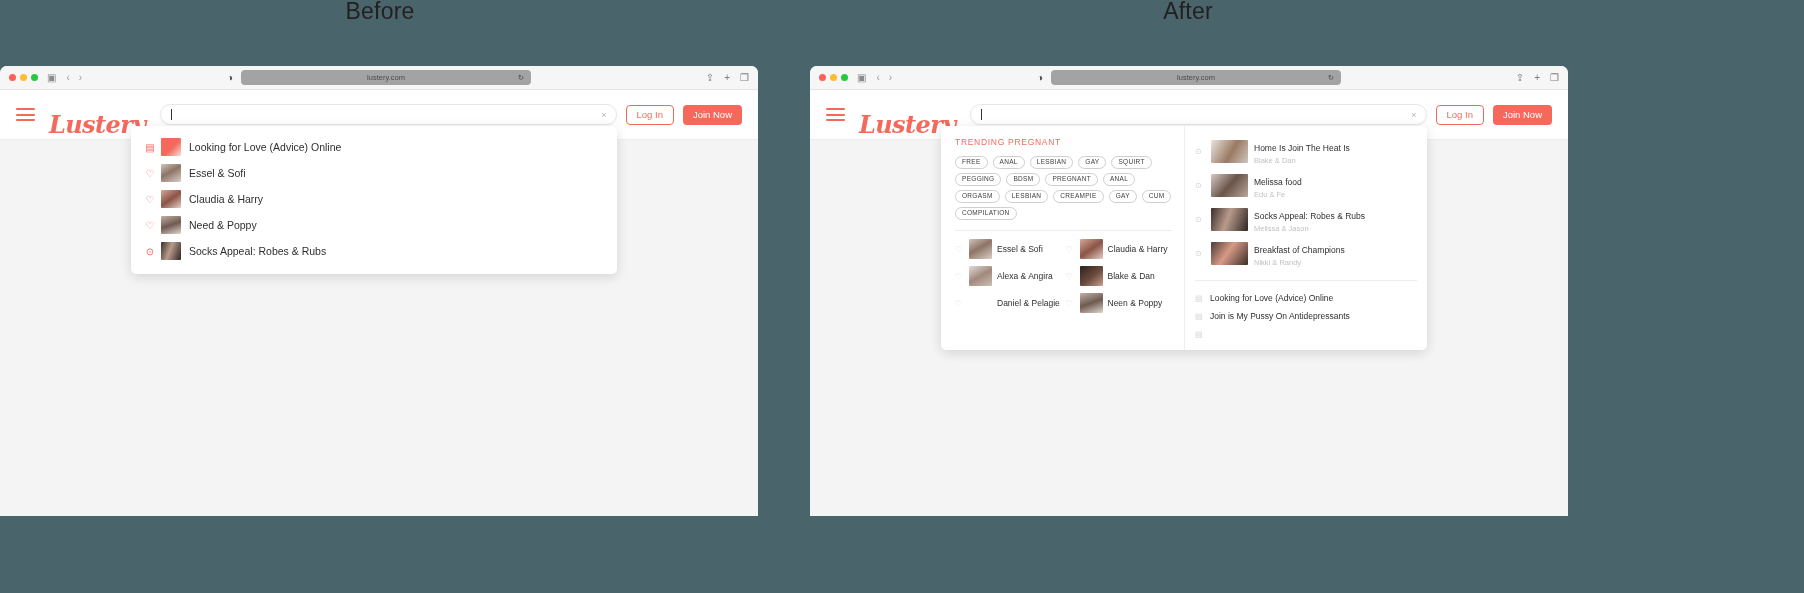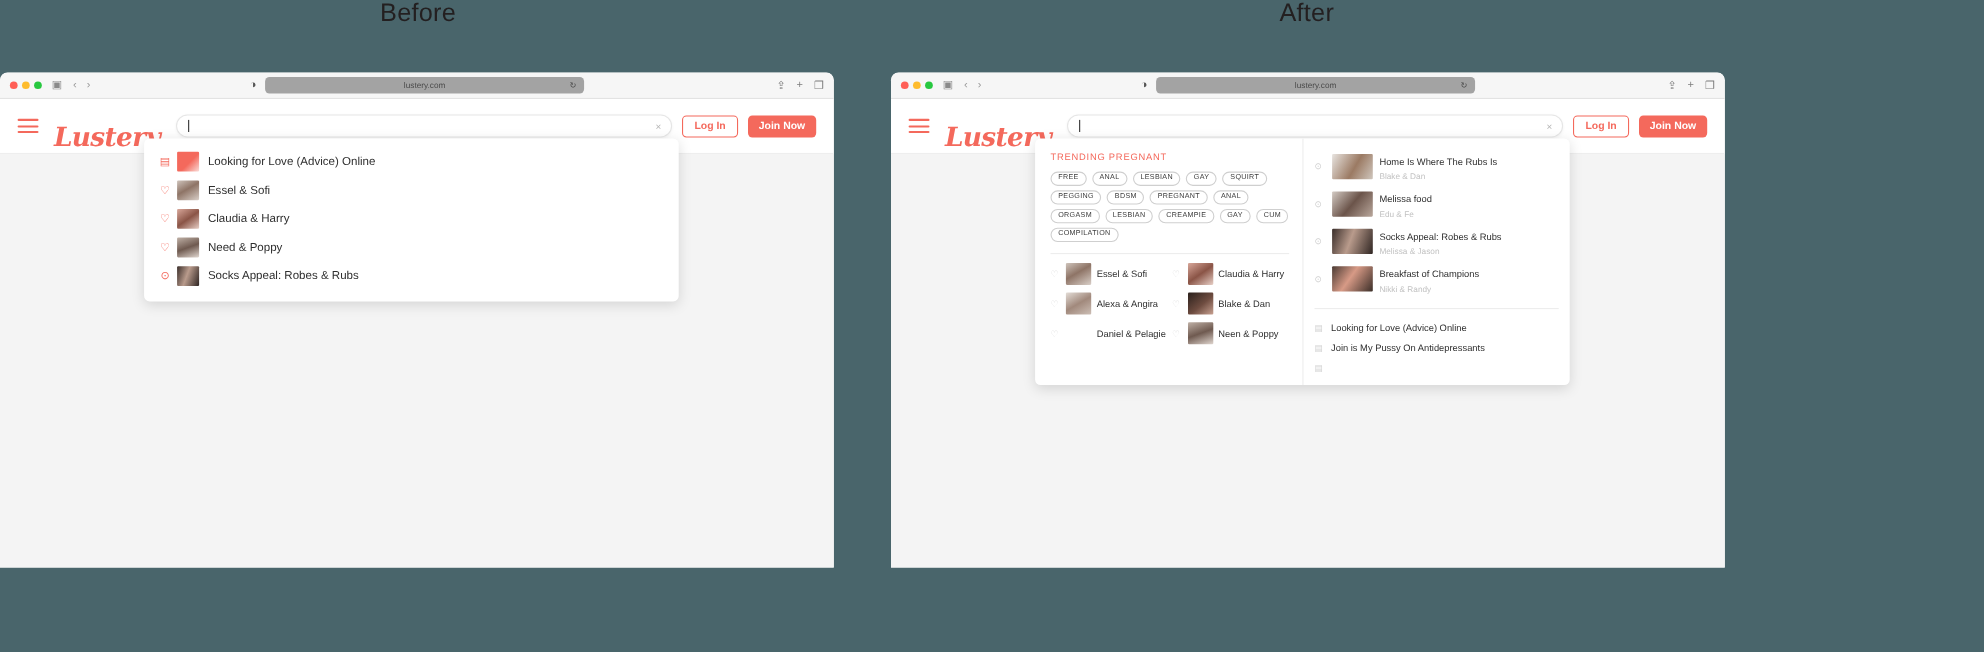--- a/index.html
+++ b/index.html
@@ -73,21 +73,21 @@
   .searchbox {
     flex: 1; height: 21px; border: 1px solid #e6e6e6; border-radius: 11px;
     background: #fff; display: flex; align-items: center; padding: 0 10px;
     box-shadow: 0 1px 3px rgba(0,0,0,0.05); position: relative;
   }
   .caret { width: 1px; height: 11px; background: #333; }
   .clear-x { position: absolute; right: 9px; font-size: 9px; color: #b5b5b5; }
   .btn {
     height: 20px; border-radius: 4px; font-size: 9.5px;
     display: flex; align-items: center; justify-content: center;
-    padding: 0 10px; margin-left: 9px; white-space: nowrap; cursor: pointer; font-weight: bold;
+    padding: 0 10px; margin-left: 9px; white-space: nowrap; cursor: pointer;
   }
   .btn-login { border: 1px solid #f4695c; color: #f4695c; background: #fff; }
   .btn-join { background: #f4695c; color: #fff; }
 
   .page-body { background: #f4f4f4; height: 100%; }
 
   
   #before-dropdown {
     position: absolute; left: 131px; top: 126px; width: 486px;
     background: #fff; border-radius: 5px;
@@ -312,21 +312,21 @@
             <span class="thumb c-thumb" style="background-image:linear-gradient(160deg,#bfb0a6 0%,#6f5a50 50%,#e0d6cf 100%)"></span>
             <span class="c-name">Neen &amp; Poppy</span>
           </div>
         </div>
     </div>
     <div class="col-right">
       <div id="video-list">
           <div class="v-item">
             <span class="v-ico">⊙</span>
             <span class="thumb v-thumb" style="background-image:linear-gradient(120deg,#e8e4e0 0%,#9b7a63 55%,#cfc6bd 100%)"></span>
-            <span class="v-txt"><span class="v-title">Home Is Where The Rubs Is</span><div class="v-sub">Blake &amp; Dan</div></span>
+            <span class="v-txt"><span class="v-title">Home Is Join The Heat Is</span><div class="v-sub">Blake &amp; Dan</div></span>
           </div>
           <div class="v-item">
             <span class="v-ico">⊙</span>
             <span class="thumb v-thumb" style="background-image:linear-gradient(130deg,#d4cbc4 0%,#6b544a 50%,#b9a79c 100%)"></span>
             <span class="v-txt"><span class="v-title">Melissa food</span><div class="v-sub">Edu &amp; Fe</div></span>
           </div>
           <div class="v-item">
             <span class="v-ico">⊙</span>
             <span class="thumb v-thumb" style="background-image:linear-gradient(110deg,#3a2e2a 0%,#b99b8c 45%,#2f2522 100%)"></span>
             <span class="v-txt"><span class="v-title">Socks Appeal: Robes &amp; Rubs</span><div class="v-sub">Melissa &amp; Jason</div></span>

